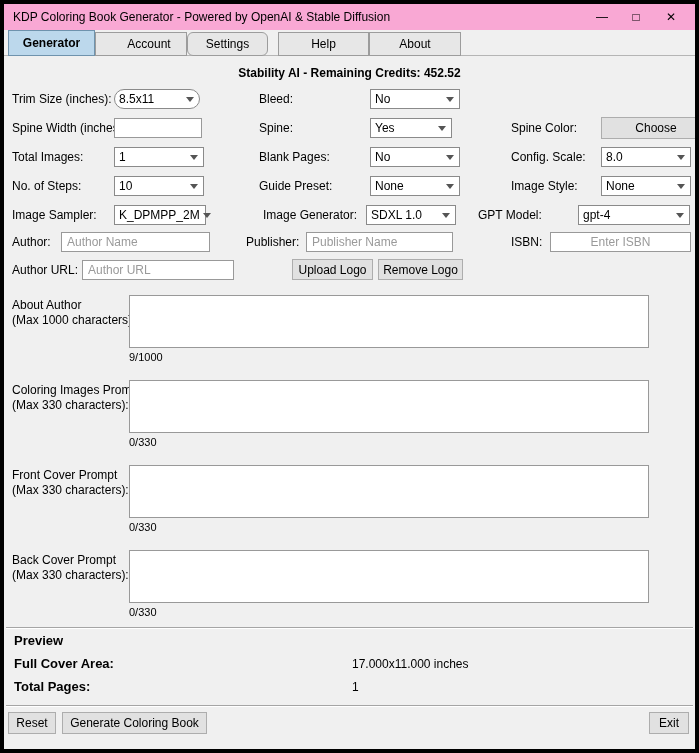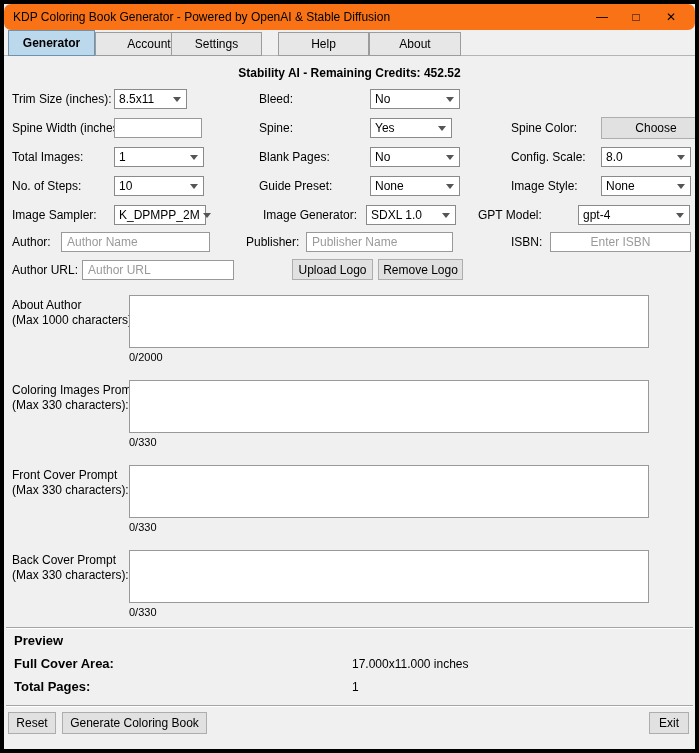--- a/index.html
+++ b/index.html
@@ -6,21 +6,21 @@
   html,body { background: #fff; }
   .window {
     position: relative;
     width: 699px; height: 753px;
     border: 4px solid #000;
     background: #f0f0f0;
     font-family: "Liberation Sans", sans-serif;
     font-size: 12px; color: #000;
     overflow: hidden;
   }
-  .titlebar { position:absolute; left:0; top:0; width:100%; height:26px; background:#f97316;border-radius:7px; }
+  .titlebar { position:absolute; left:0; top:0; width:100%; height:26px; background:#f9a8d4; }
   .title-text { position:absolute; left:9px; top:6px; font-size:12px; white-space:nowrap; }
   .win-btn { position:absolute; top:0; height:26px; display:flex; align-items:center; justify-content:center; font-size:12px; color:#000; cursor:default; }
 
   .tabline { position:absolute; left:0; top:51px; width:100%; border-top:1px solid #b5b5b5; }
   .tab { position:absolute; display:flex; align-items:center; justify-content:center; font-size:12px; cursor:default; }
   .tab-inactive { top:28px; height:24px; background:#e7e7e7; border:1px solid #9c9c9c; }
   .tab-active { top:26px; height:26px; background:#bcd8ec; border:1px solid #6f93ad; font-weight:bold; z-index:2; }
 
   .credits { position:absolute; left:0; top:62px; width:100%; text-align:center; font-weight:bold; font-size:12px; }
 
@@ -56,34 +56,34 @@
       </span>
   </div>
 
   <div class="tabline"></div>
   <div class="tab tab-active" style="left:4px; width:87px;">
       <span>Generator</span>
     </div>
   <div class="tab tab-inactive" style="left:91px; width:92px;padding-left:16px;">
       <span>Account</span>
     </div>
-  <div class="tab tab-inactive" style="left:167px; width:91px;">
+  <div class="tab tab-inactive" style="left:183px; width:81px;border-radius:6px;">
       <span>Settings</span>
     </div>
   <div class="tab tab-inactive" style="left:274px; width:91px;">
       <span>Help</span>
     </div>
   <div class="tab tab-inactive" style="left:365px; width:92px;">
       <span>About</span>
     </div>
 
   <div class="credits">Stability AI - Remaining Credits: 452.52</div>
 
   <span class="lbl" style="left:8px; top:88px;">Trim Size (inches):</span>
-  <div class="combo" style="left:110px; top:85px; width:73px;">
+  <div class="combo" style="left:110px; top:85px; width:86px;border-radius:10px;">
     <span>8.5x11</span>
       <span class="caret"></span>
   </div>
   <span class="lbl" style="left:255px; top:88px;">Bleed:</span>
   <div class="combo" style="left:366px; top:85px; width:90px;">
     <span>No</span>
       <span class="caret"></span>
   </div>
 
   <span class="lbl" style="left:8px; top:117px;">Spine Width (inches):</span>
@@ -154,21 +154,21 @@
   <span class="lbl" style="left:8px; top:259px;">Author URL:</span>
   <input class="tinput" style="left: 78px; top: 256px; width: 152px;" placeholder="Author URL">
   <button class="btn" style="left:288px; top:255px; width:81px; height:21px;">Upload Logo</button>
   <button class="btn" style="left:374px; top:255px; width:85px; height:21px;">Remove Logo</button>
 
   <div class="lblblock" style="top:294px;">
     <div>About Author</div>
     <div>(Max 1000 characters):</div>
   </div>
   <textarea class="tarea" style="top: 291px;"></textarea>
-  <span class="counter" style="top:347px;">0/2000</span>
+  <span class="counter" style="top:347px;">9/1000</span>
 
   <div class="lblblock" style="top:379px;">
     <div>Coloring Images Prompt</div>
     <div>(Max 330 characters):</div>
   </div>
   <textarea class="tarea" style="top: 376px;"></textarea>
   <span class="counter" style="top:432px;">0/330</span>
 
   <div class="lblblock" style="top:464px;">
     <div>Front Cover Prompt</div>

